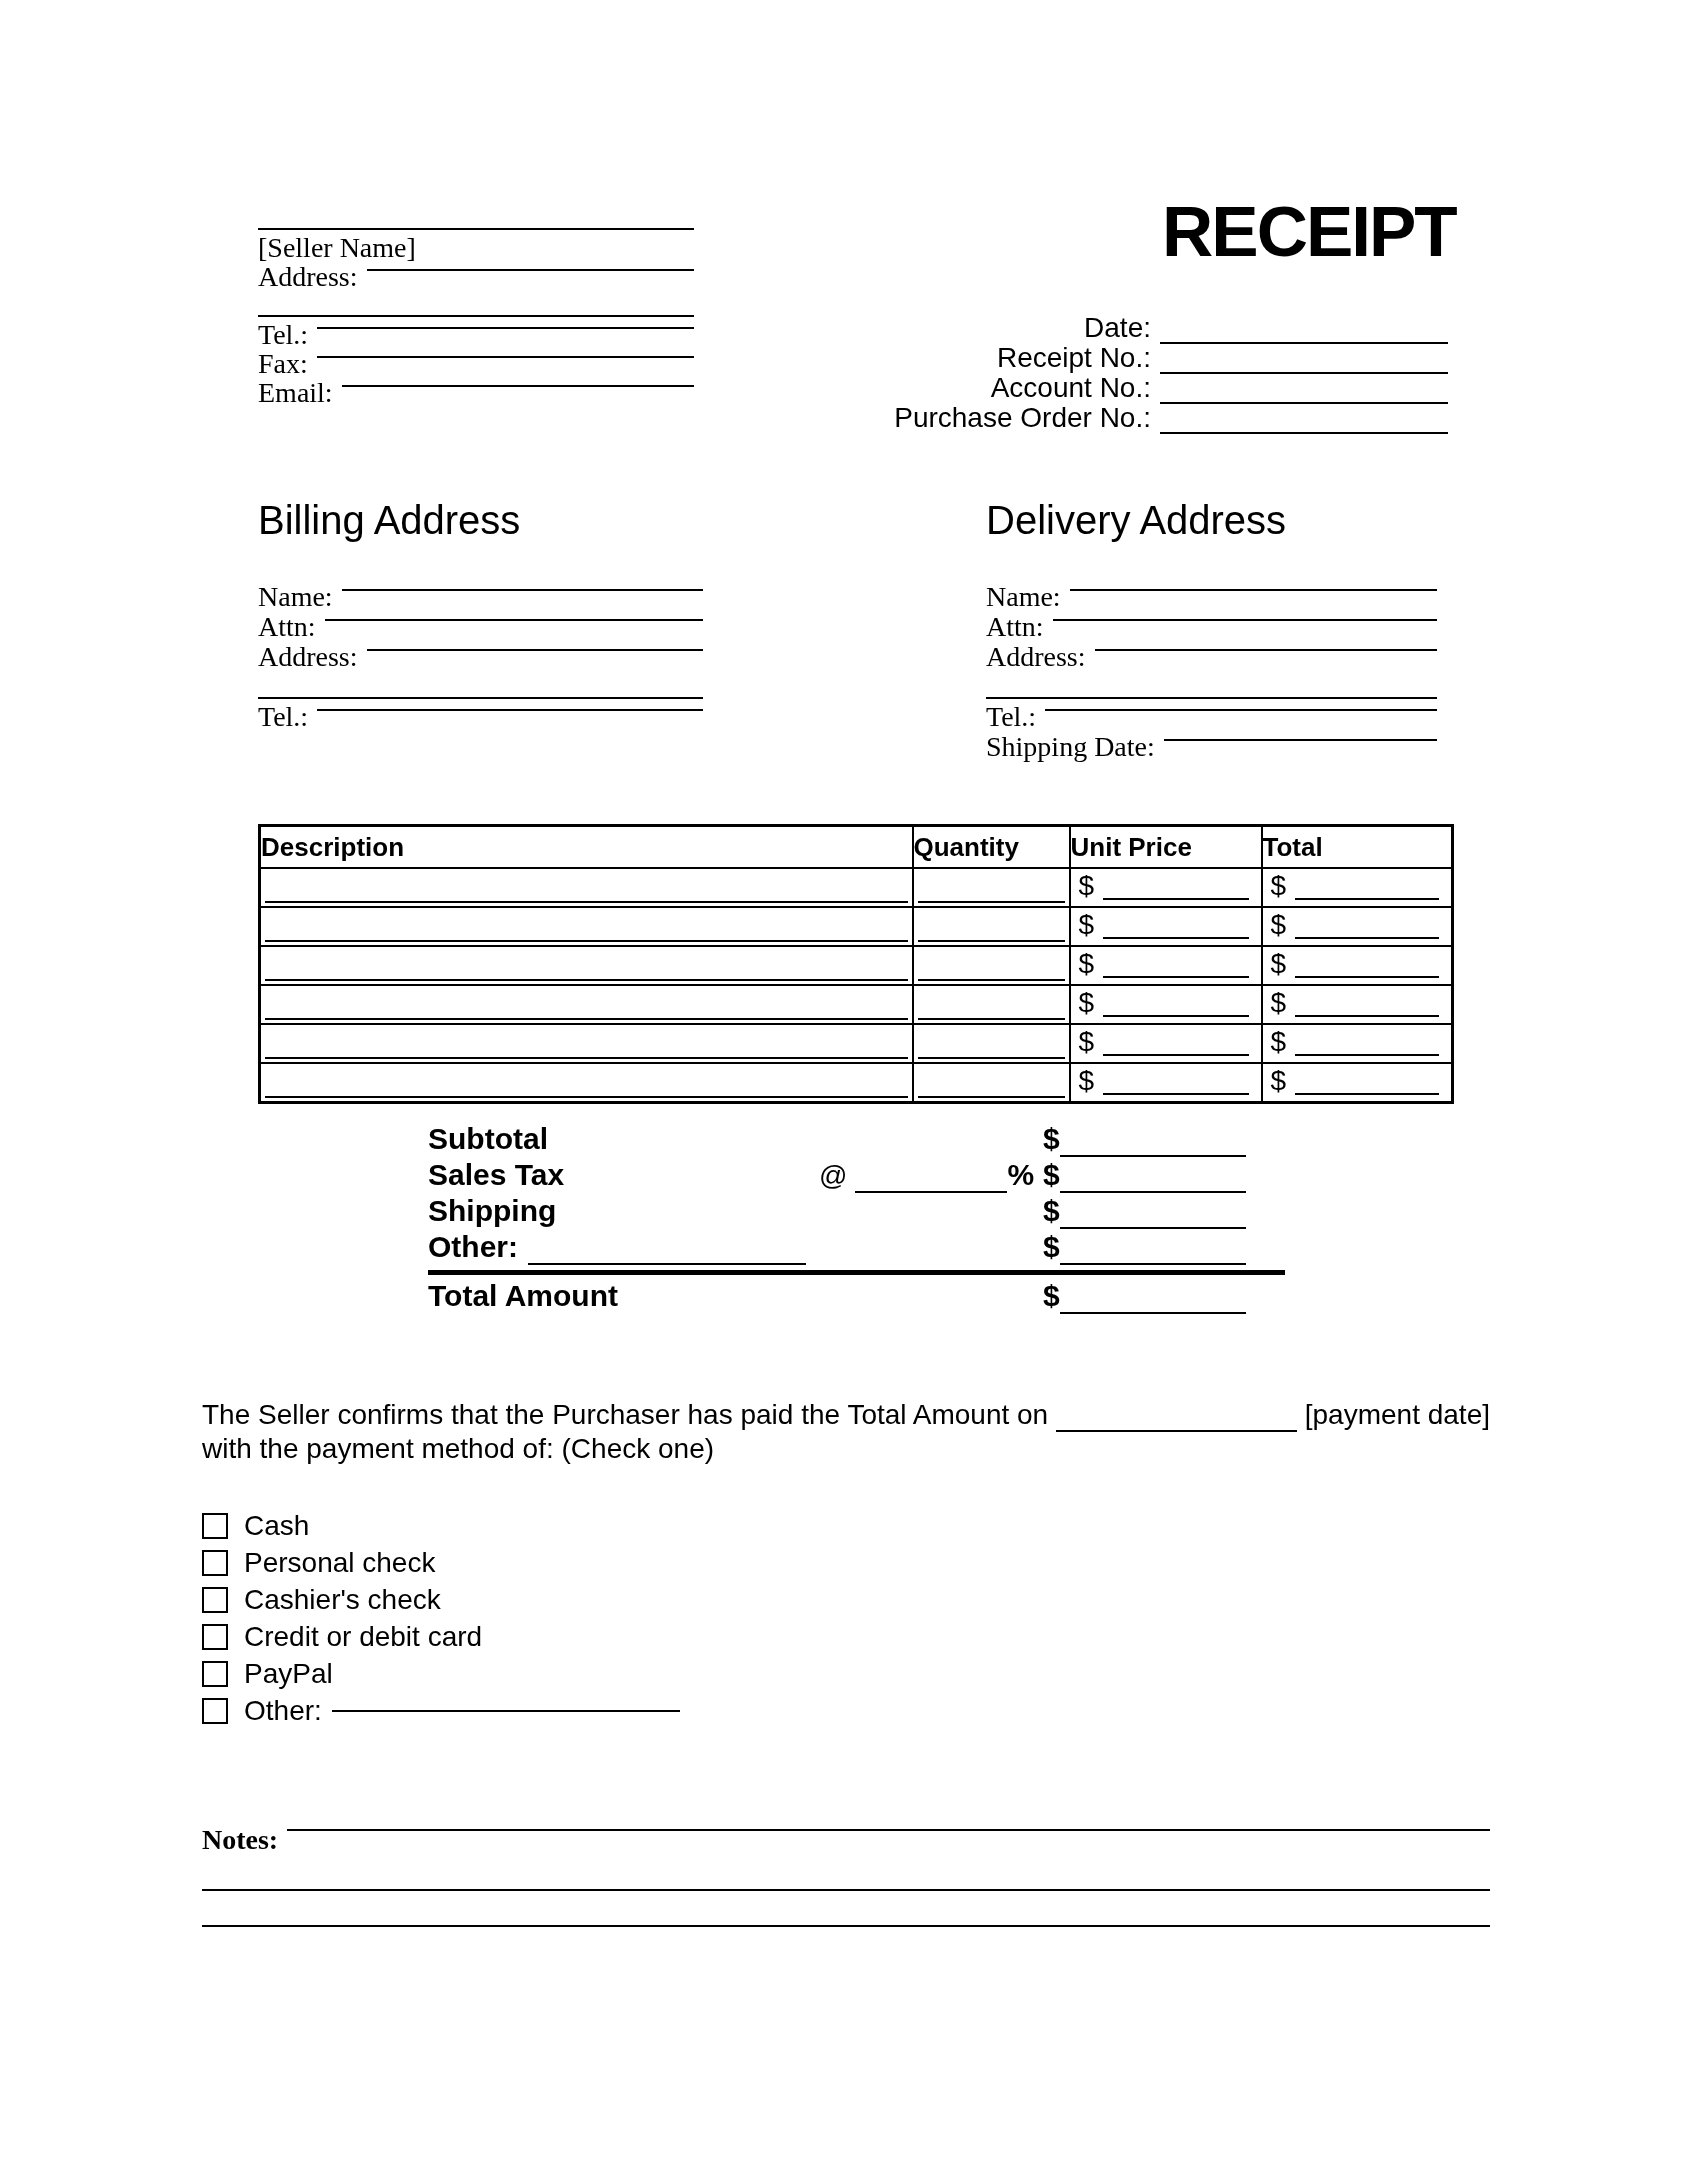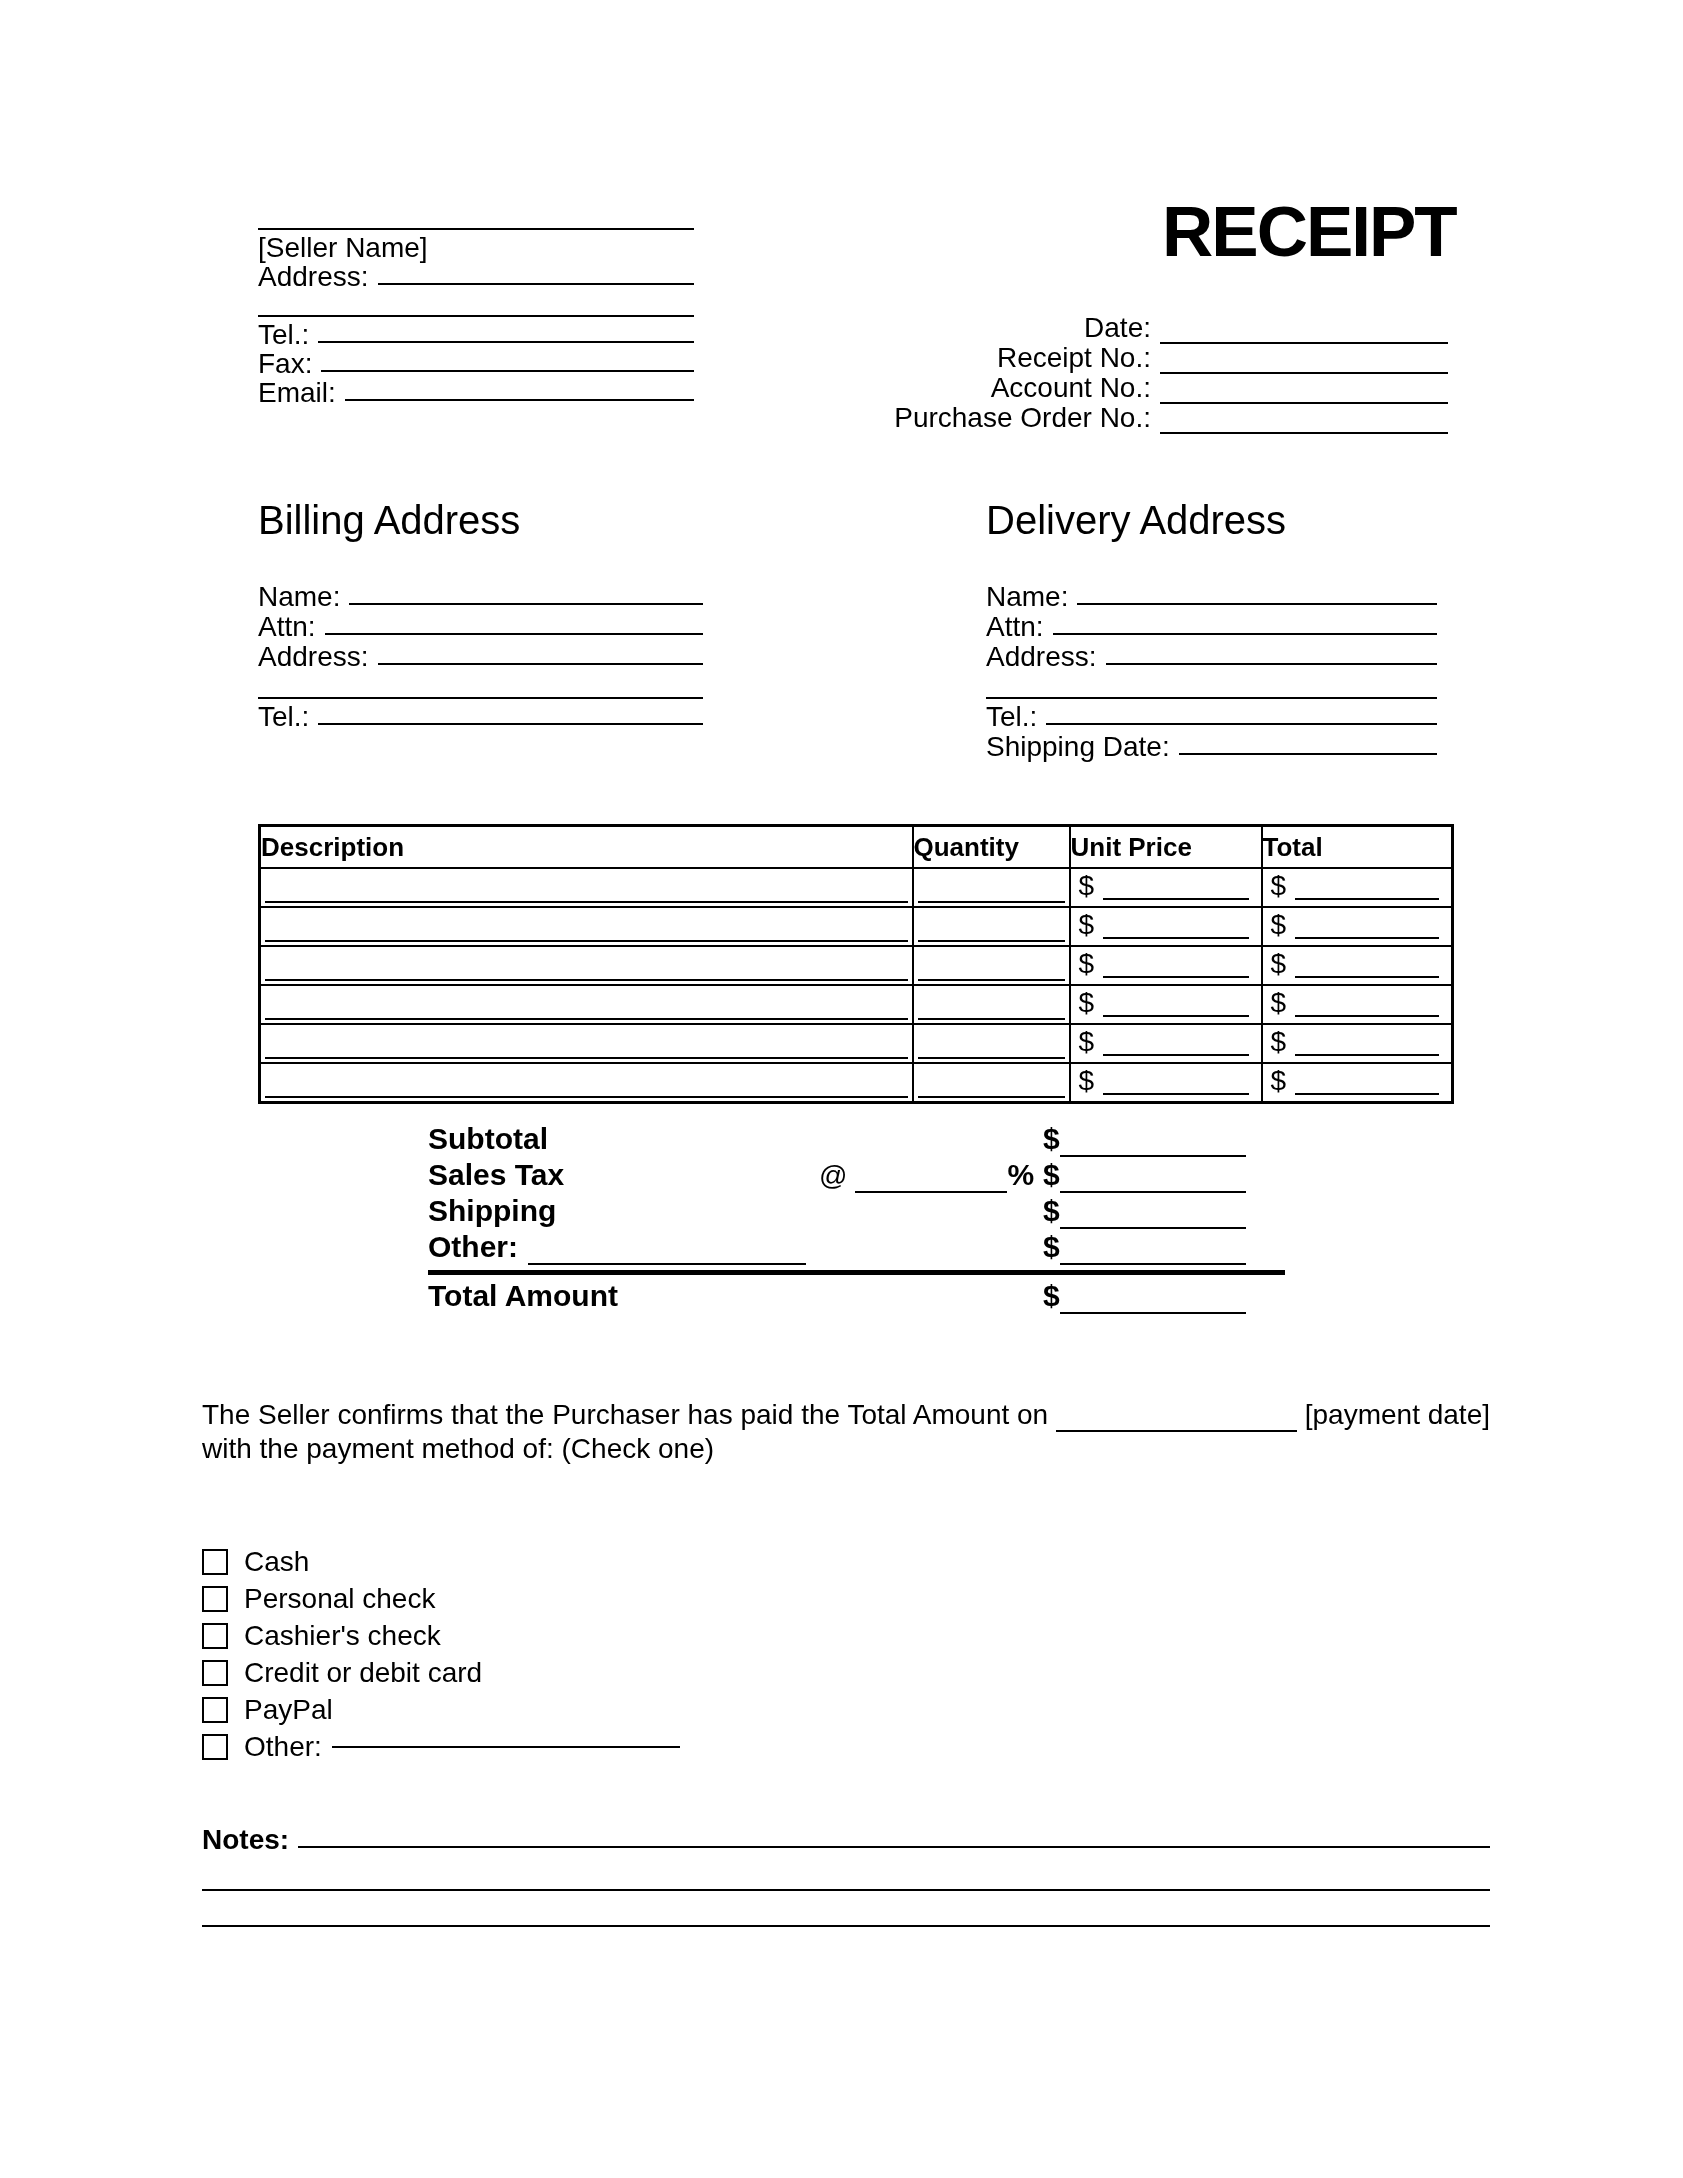--- a/index.html
+++ b/index.html
@@ -8,21 +8,21 @@
     width:1683px;height:2178px;
     background:#ffffff;
     color:#000;
     font-family:"Liberation Sans","DejaVu Sans",sans-serif;
     font-size:28px;
     margin:0 auto;
     overflow:hidden;
   }
   .abs{position:absolute;}
   
-  .frow{display:flex;align-items:center;height:30px;line-height:30px;white-space:nowrap;}
+  .frow{display:flex;align-items:flex-start;height:30px;line-height:30px;white-space:nowrap;font-family:Liberation Serif, serif;}
   .fl{flex:1;border-bottom:2px solid #000;position:relative;top:7px;margin-left:9px;height:0;}
   .linerow{position:relative;height:30px;}
   .linerow .ln{position:absolute;left:0;right:0;bottom:3px;border-bottom:2px solid #000;}
   .bl{display:inline-block;height:0;border-bottom:2px solid #000;vertical-align:-8px;}
   
   .seller .frow,.seller .linerow{height:29px;line-height:29px;}
   
   .receipt-title{font-size:71px;font-weight:bold;letter-spacing:-2px;line-height:71px;}
   
   .rf-row{display:flex;align-items:baseline;height:30px;line-height:30px;}
@@ -297,21 +297,21 @@
     </div>
   </div>
 
   <div class="abs confirmation" style="left:202px;top:1398px;width:1317px;">
     <span>The Seller confirms that the Purchaser has paid the Total Amount on</span>
     <span class="bl" style="width:241px"></span>
     <span>[payment date]</span><br>
     <span>with the payment method of: (Check one)</span>
   </div>
 
-  <div class="abs" style="left:202px;top:1507px;margin-top:36px;">
+  <div class="abs" style="left:202px;top:1507px;">
     <div class="pm-row">
       <span class="checkbox"></span>
       <span>Cash</span>
     </div>
     <div class="pm-row">
       <span class="checkbox"></span>
       <span>Personal check</span>
     </div>
     <div class="pm-row">
       <span class="checkbox"></span>

